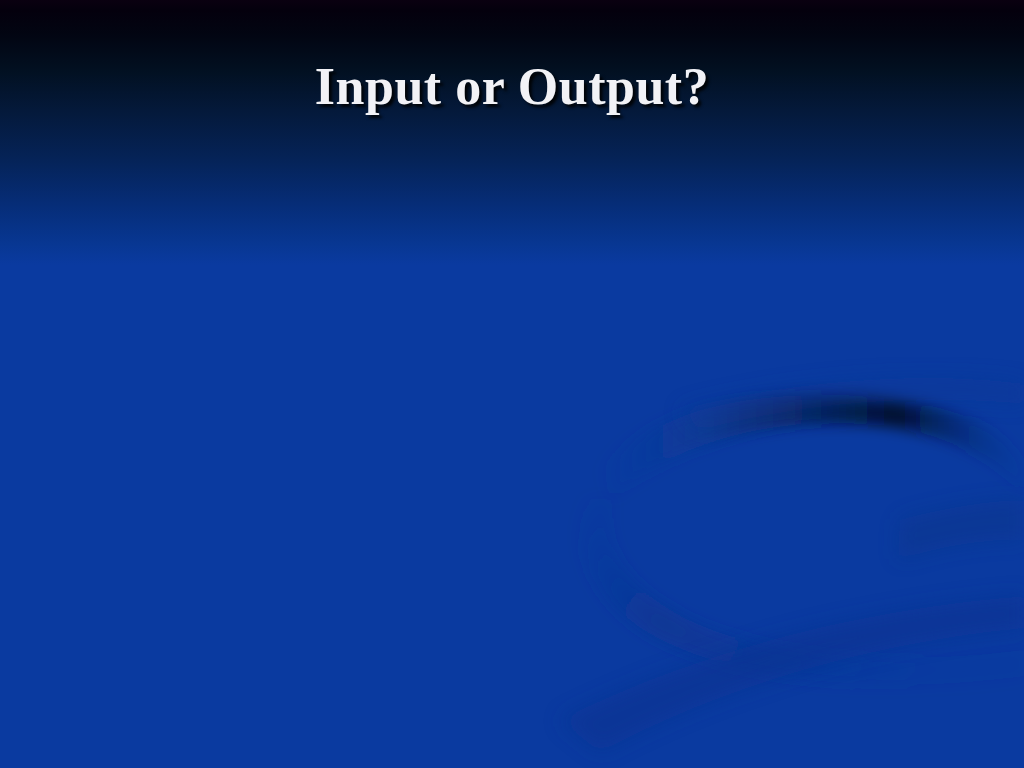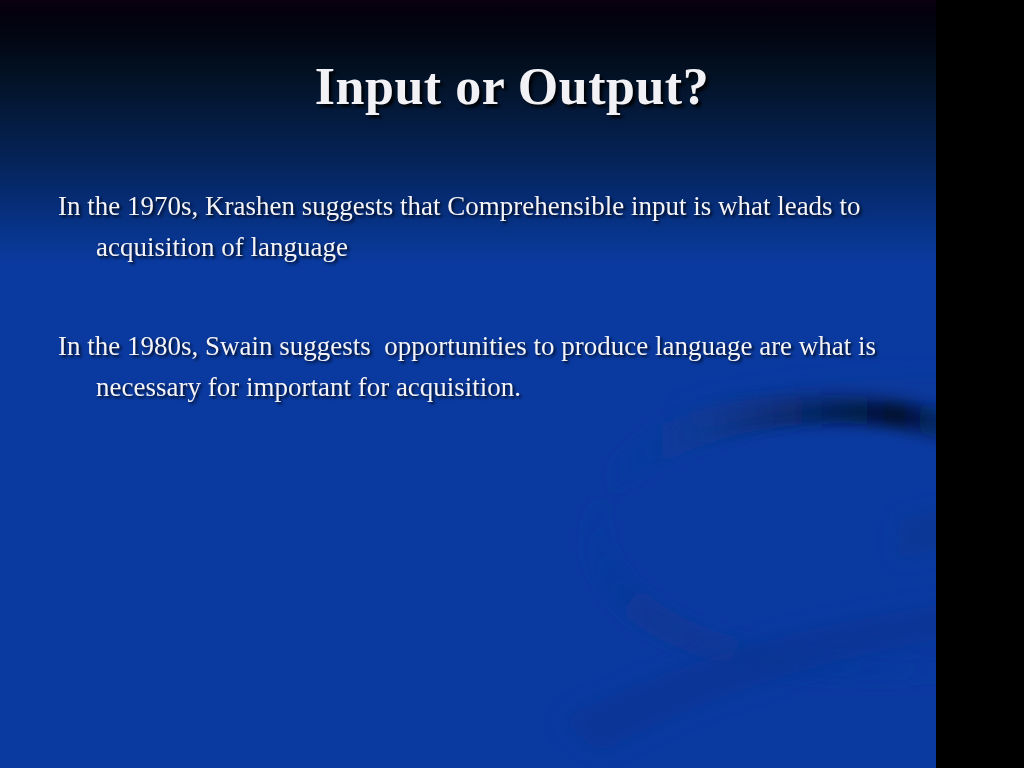--- a/index.html
+++ b/index.html
@@ -4,21 +4,21 @@
 <title>Input or Output?</title>
 <style>
   html, body {
     margin: 0;
     padding: 0;
     background: #000;
   }
 
   #slide {
     position: relative;
-    width: 936px;
+    width: 1024px;
     height: 768px;
     overflow: hidden;
     font-family: "Liberation Serif", "DejaVu Serif", serif;
     
     background:
       linear-gradient(to bottom,
         #0a0010 0px,
         #04000d 10px,
         #020512 34px,
         #021021 70px,
@@ -116,24 +116,22 @@
              C930,394 810,400 700,430 Z" fill="#0e3796" opacity="0.5" filter="url(#blurB)"></path>
 
     <path d="M900,520 C950,506 1000,500 1024,500 L1024,540
              C990,538 940,546 898,560 Z" fill="#0d3489" opacity="0.45" filter="url(#blurB)"></path>
   </svg>
 
   <div id="title">Input or Output?</div>
 
   <div id="body-block">
 
-    <p class="para">In the 1970s, Krashen suggests that Comprehensible input is what leads to acquisition of language</p>
 
     <div class="para-gap"></div>
 
-    <p class="para">In the 1980s, Swain suggests  opportunities to produce language are what is necessary for important for acquisition.</p>
 
     <div class="para-gap"></div>
 
 
   </div>
 
 </div>
 
 </body></html>

